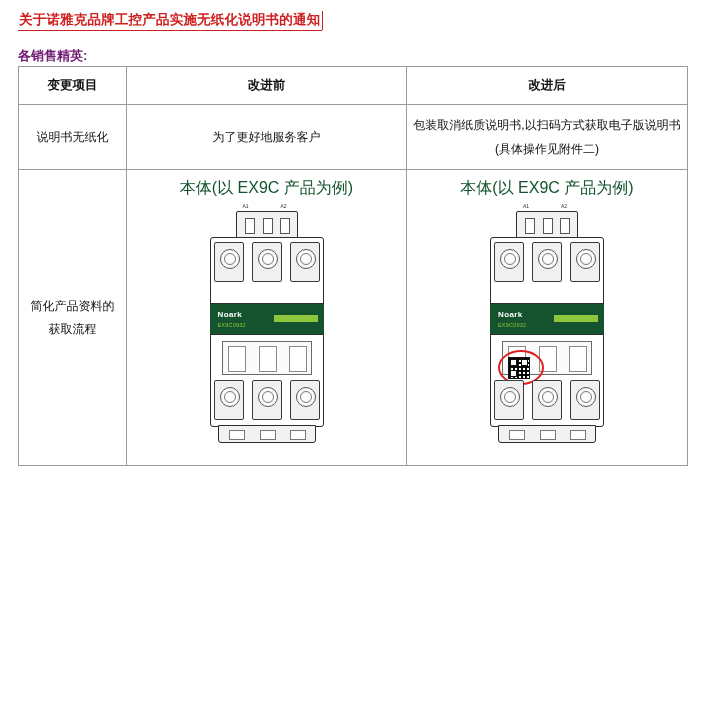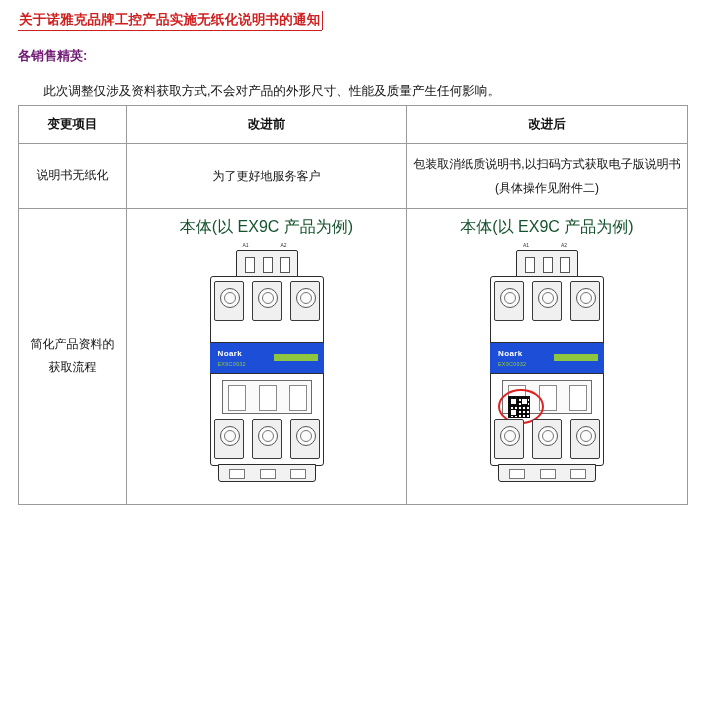--- a/index.html
+++ b/index.html
@@ -178,21 +178,21 @@
     height: 10px;
     border: 1px solid #777;
     border-radius: 50%;
   }
   .mid-band {
     position: absolute;
     left: 18px;
     top: 96px;
     width: 114px;
     height: 32px;
-    background: #1d4ed8;
+    background: #14532d;
     border-top: 1.2px solid #2c2c2c;
     border-bottom: 1.2px solid #2c2c2c;
   }
   .brand {
     position: absolute;
     left: 8px;
     top: 6px;
     color: #fff;
     font-size: 8px;
     font-weight: bold;
@@ -293,21 +293,20 @@
 </head>
 <body>
 
 <div class="page">
 
   <div class="doc-title">关于诺雅克品牌工控产品实施无纸化说明书的通知</div>
 
   <div class="salutation">各销售精英:</div>
 
 
-  <div class="para indent">此次调整仅涉及资料获取方式,不会对产品的外形尺寸、性能及质量产生任何影响。</div>
 
   <table class="change-table">
     <colgroup>
       <col class="c1">
         <col class="c2">
         <col class="c3">
     </colgroup>
     <thead>
       <tr>
         <th>变更项目</th>

